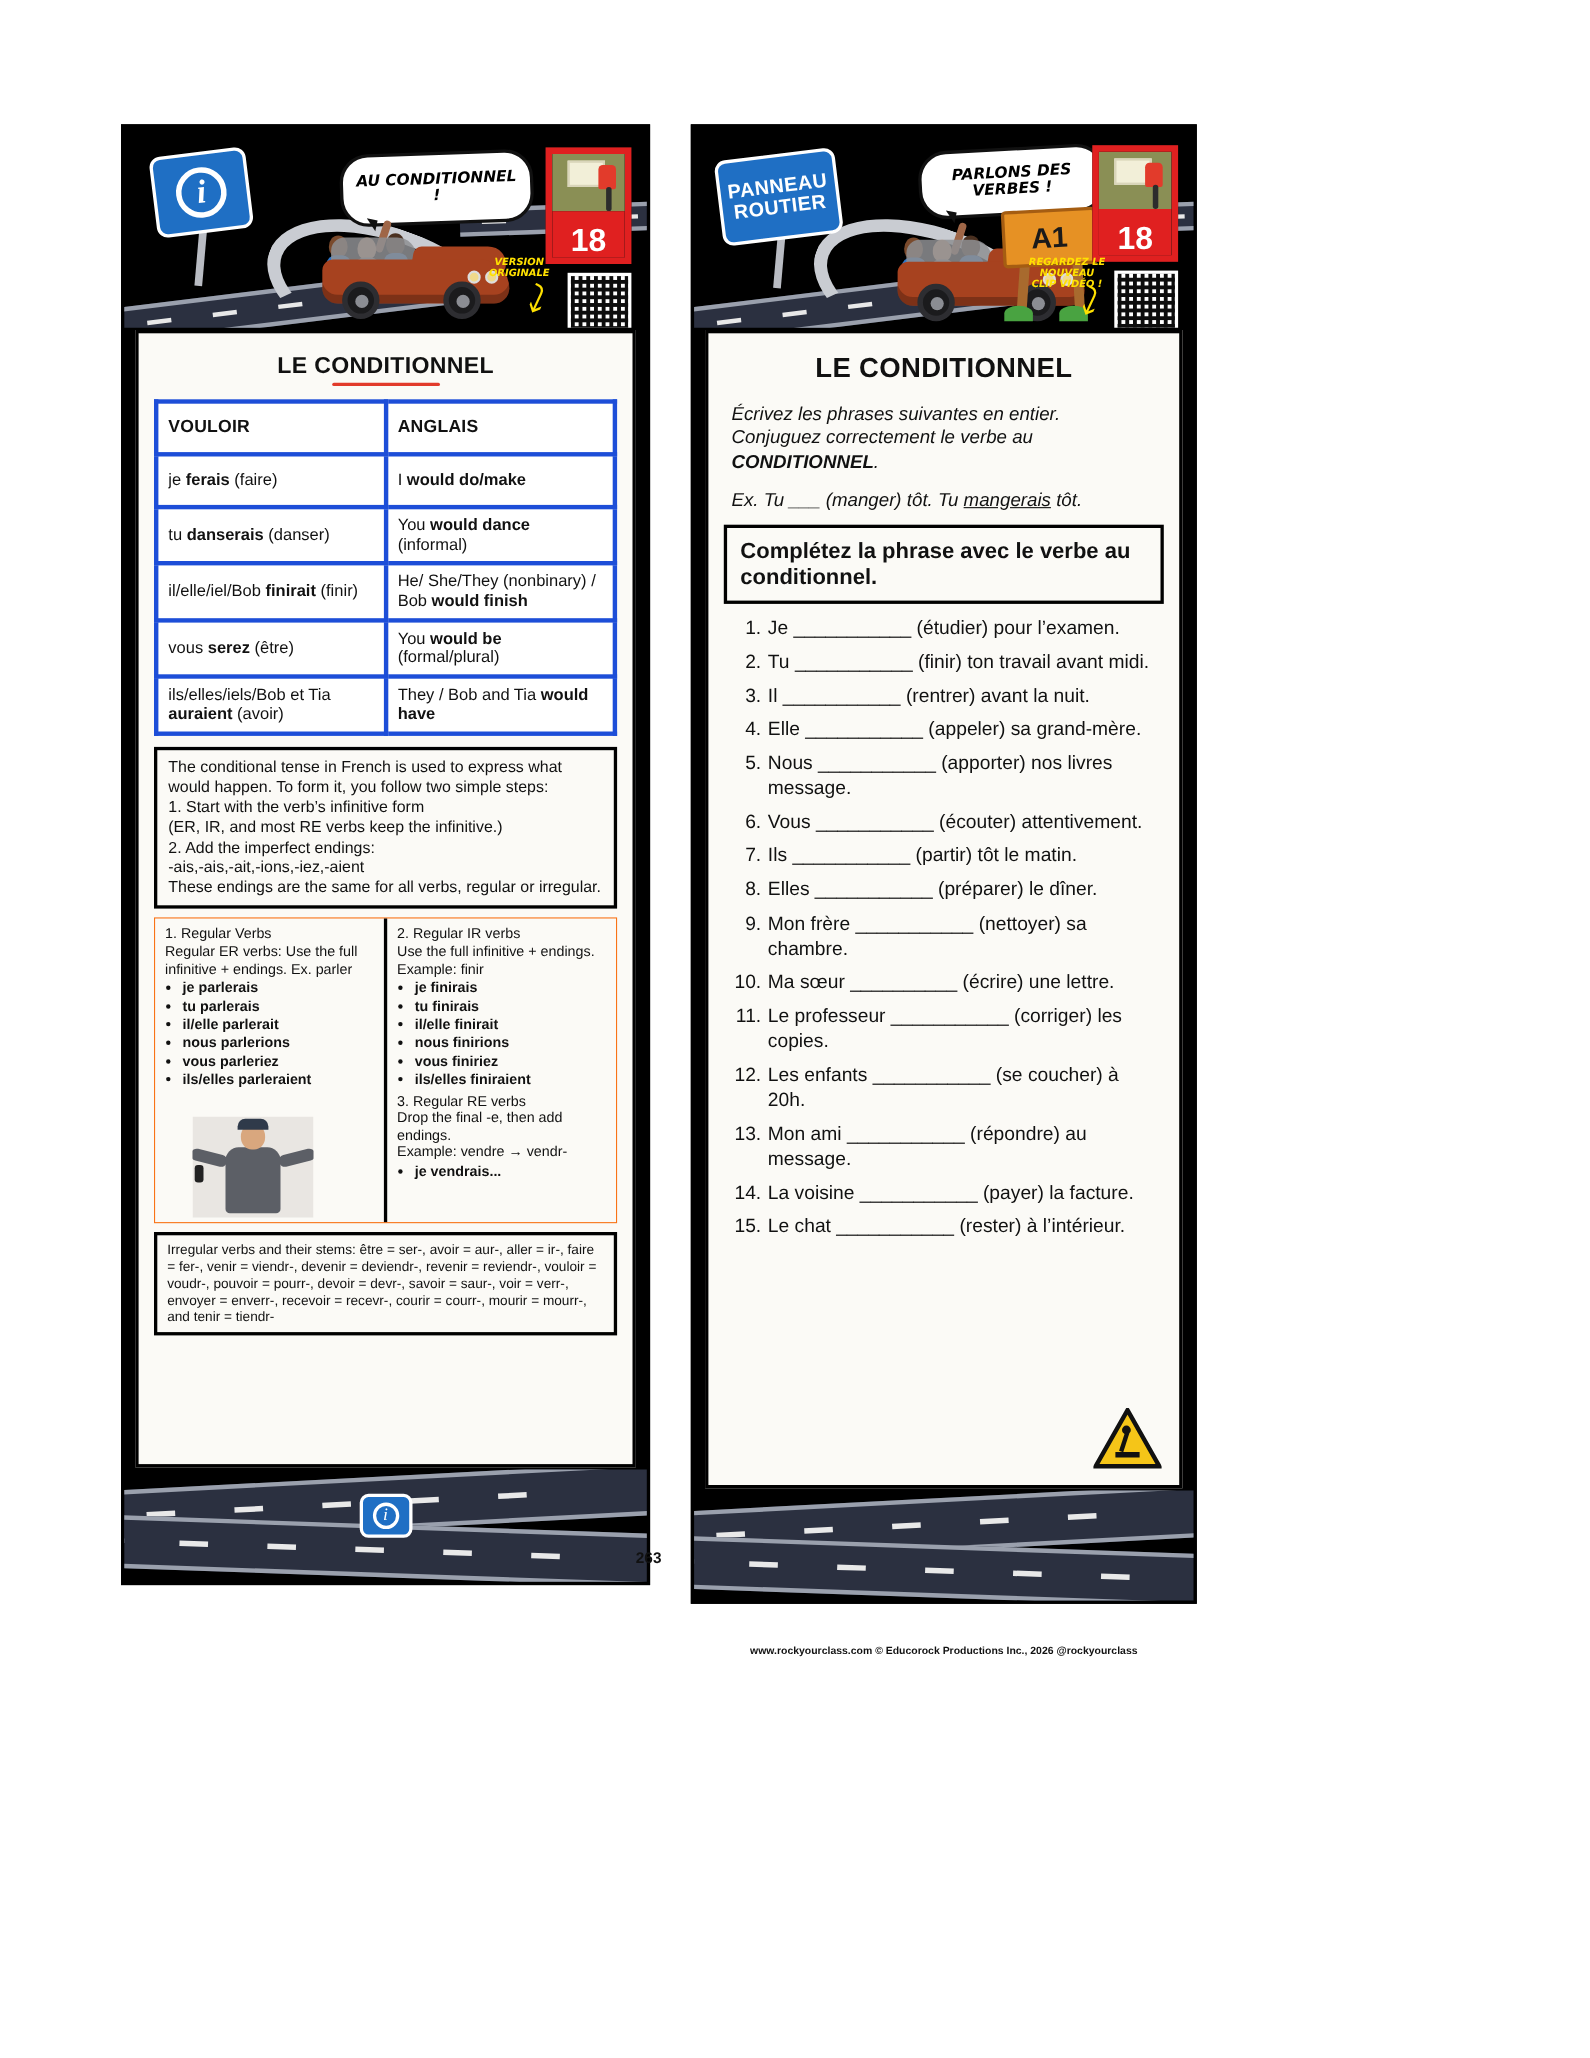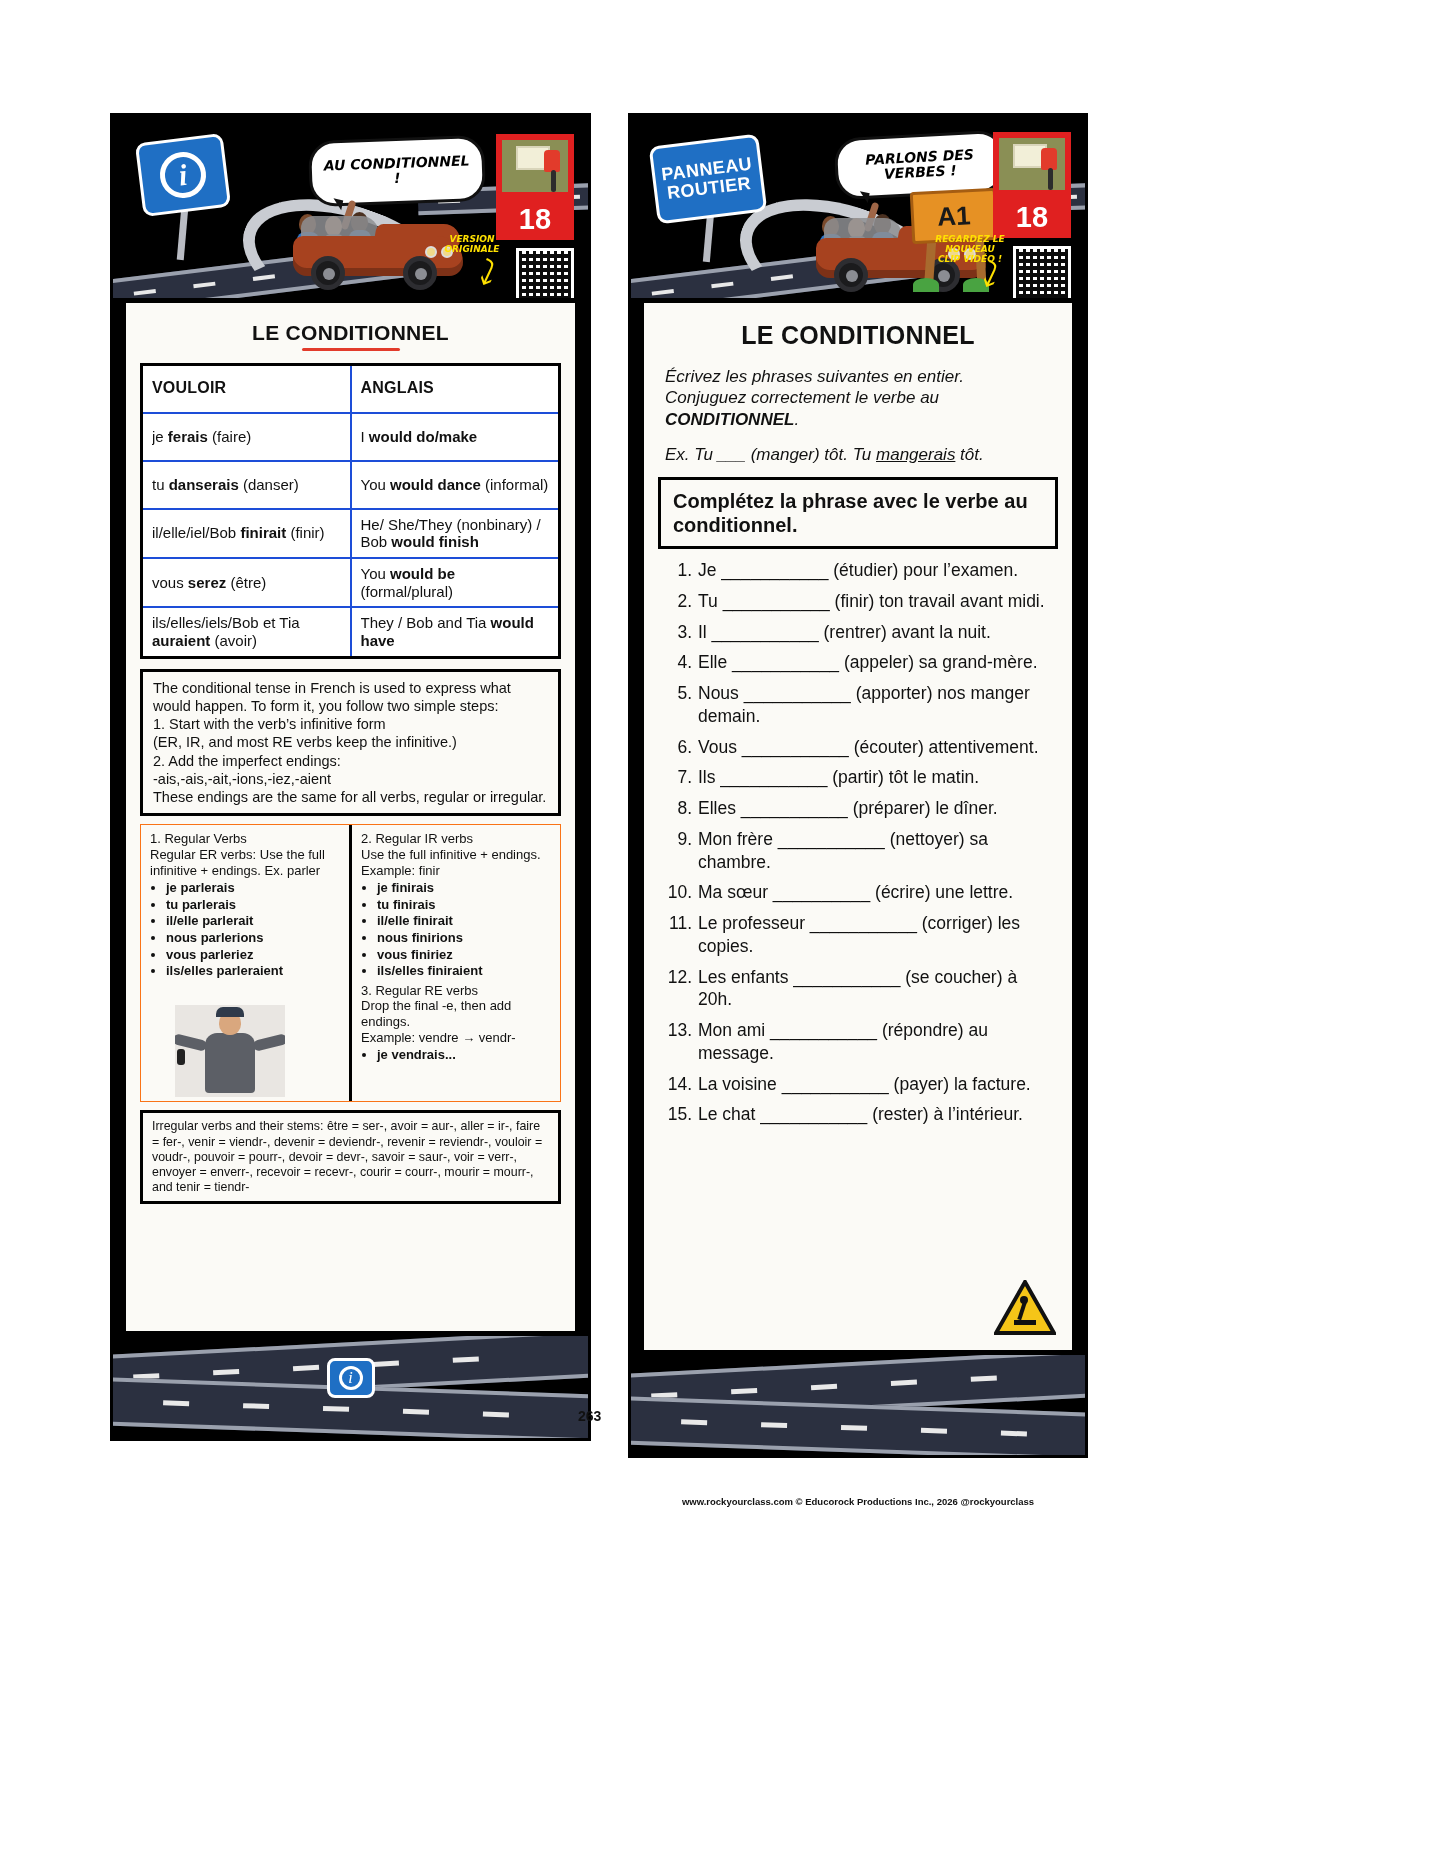--- a/index.html
+++ b/index.html
@@ -181,21 +181,21 @@
   .title-underline {
     width:98px; height:3px; margin:3px auto 0; background:#e23b2b; border-radius:2px;
   }
 
   
   .vtable {
     width:calc(100% - 28px); margin:12px 14px 0; border-collapse:collapse;
     table-layout:fixed; border:3px solid #000; background:#fff;
   }
   .vtable td, .vtable th {
-    border:2px solid #1d4ed8; padding:6px 9px; vertical-align:middle;
+    border:4px solid #1d4ed8; padding:6px 9px; vertical-align:middle;
     font-size:15px; color:#111; text-align:left; line-height:1.18;
     height:48px; overflow:hidden;
   }
   .vtable th { font-weight:bold; font-size:16px; letter-spacing:.2px; }
   .vtable td b { font-weight:bold; }
   .vcell { max-height:40px; overflow:hidden; display:block; }
 
   
   .expl-box {
     margin:10px 14px 0; border:3px solid #000; background:#fbfaf6;
@@ -551,21 +551,21 @@
         </p>
       </div>
 
       <div class="direction-box">Complétez la phrase avec le verbe au conditionnel.</div>
 
       <ol class="q-list" id="question-list">
           <li>Je ___________ (étudier) pour l’examen.</li>
           <li>Tu ___________ (finir) ton travail avant midi.</li>
           <li>Il ___________ (rentrer) avant la nuit.</li>
           <li>Elle ___________ (appeler) sa grand-mère.</li>
-          <li>Nous ___________ (apporter) nos manger demain.</li>
+          <li>Nous ___________ (apporter) nos livres message.</li>
           <li>Vous ___________ (écouter) attentivement.</li>
           <li>Ils ___________ (partir) tôt le matin.</li>
           <li>Elles ___________ (préparer) le dîner.</li>
           <li>Mon frère ___________ (nettoyer) sa chambre.</li>
           <li>Ma sœur __________ (écrire) une lettre.</li>
           <li>Le professeur ___________ (corriger) les copies.</li>
           <li>Les enfants ___________ (se coucher) à 20h.</li>
           <li>Mon ami ___________ (répondre) au message.</li>
           <li>La voisine ___________ (payer) la facture.</li>
           <li>Le chat ___________ (rester) à l’intérieur.</li>

